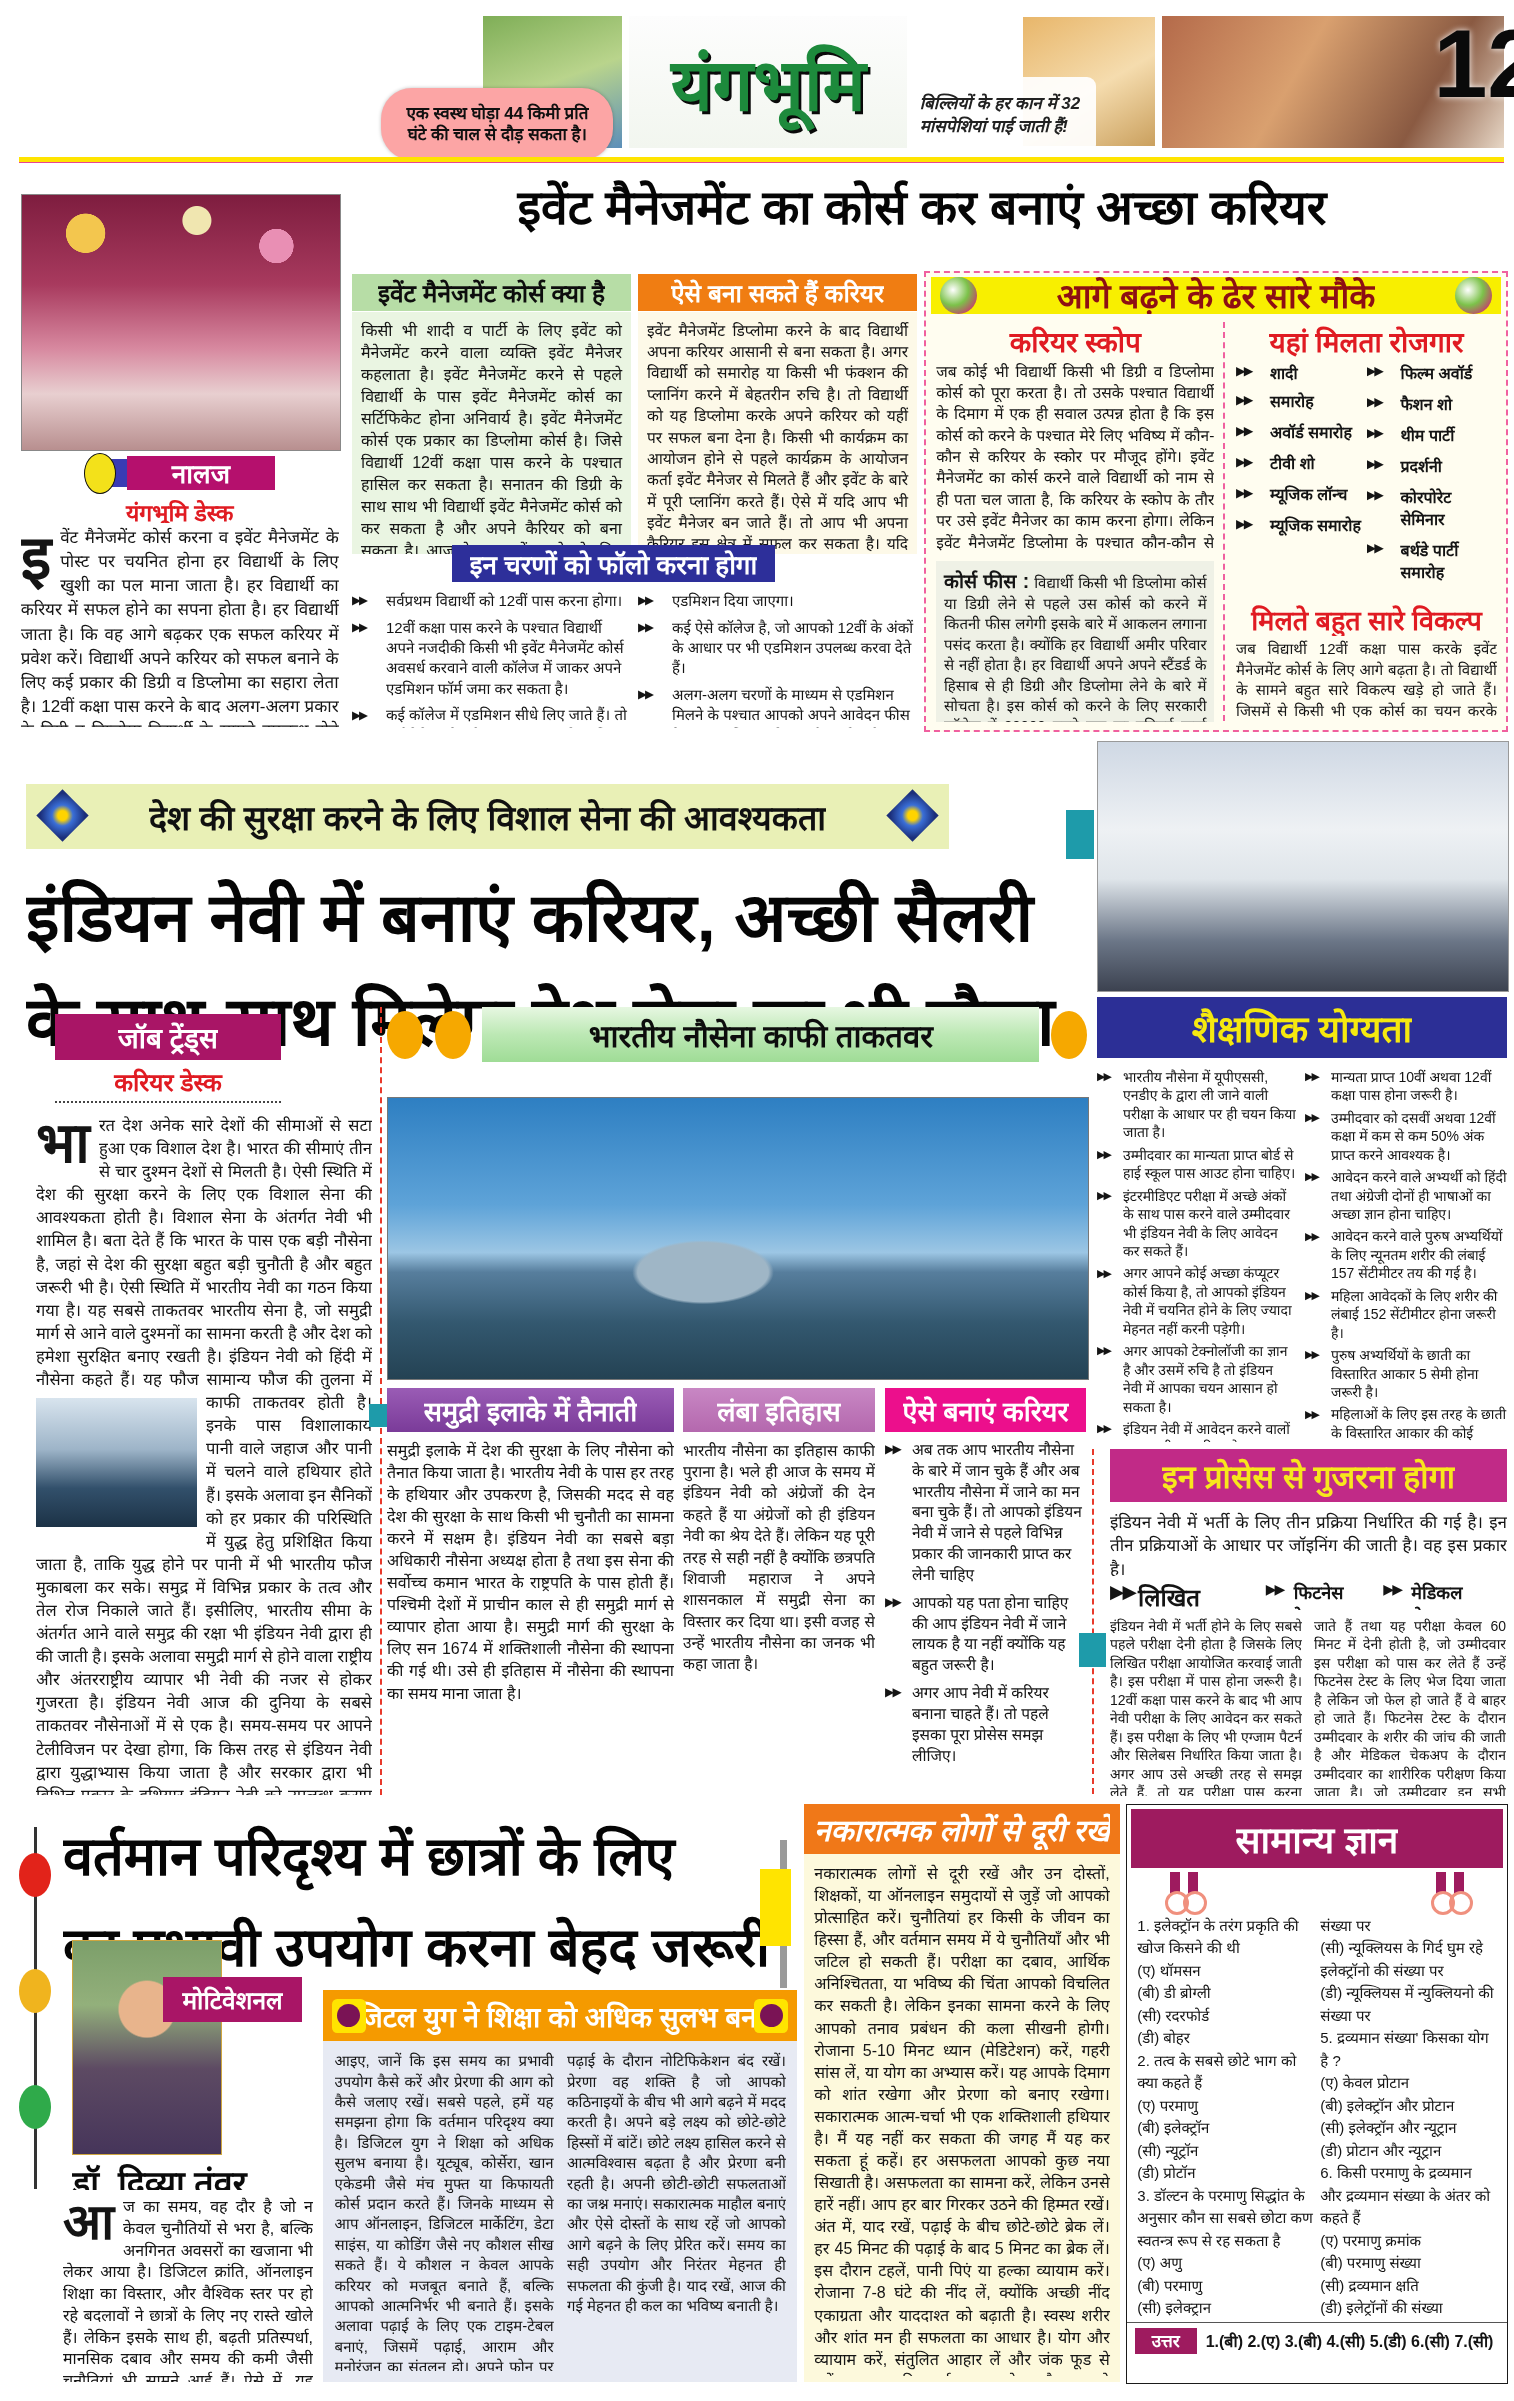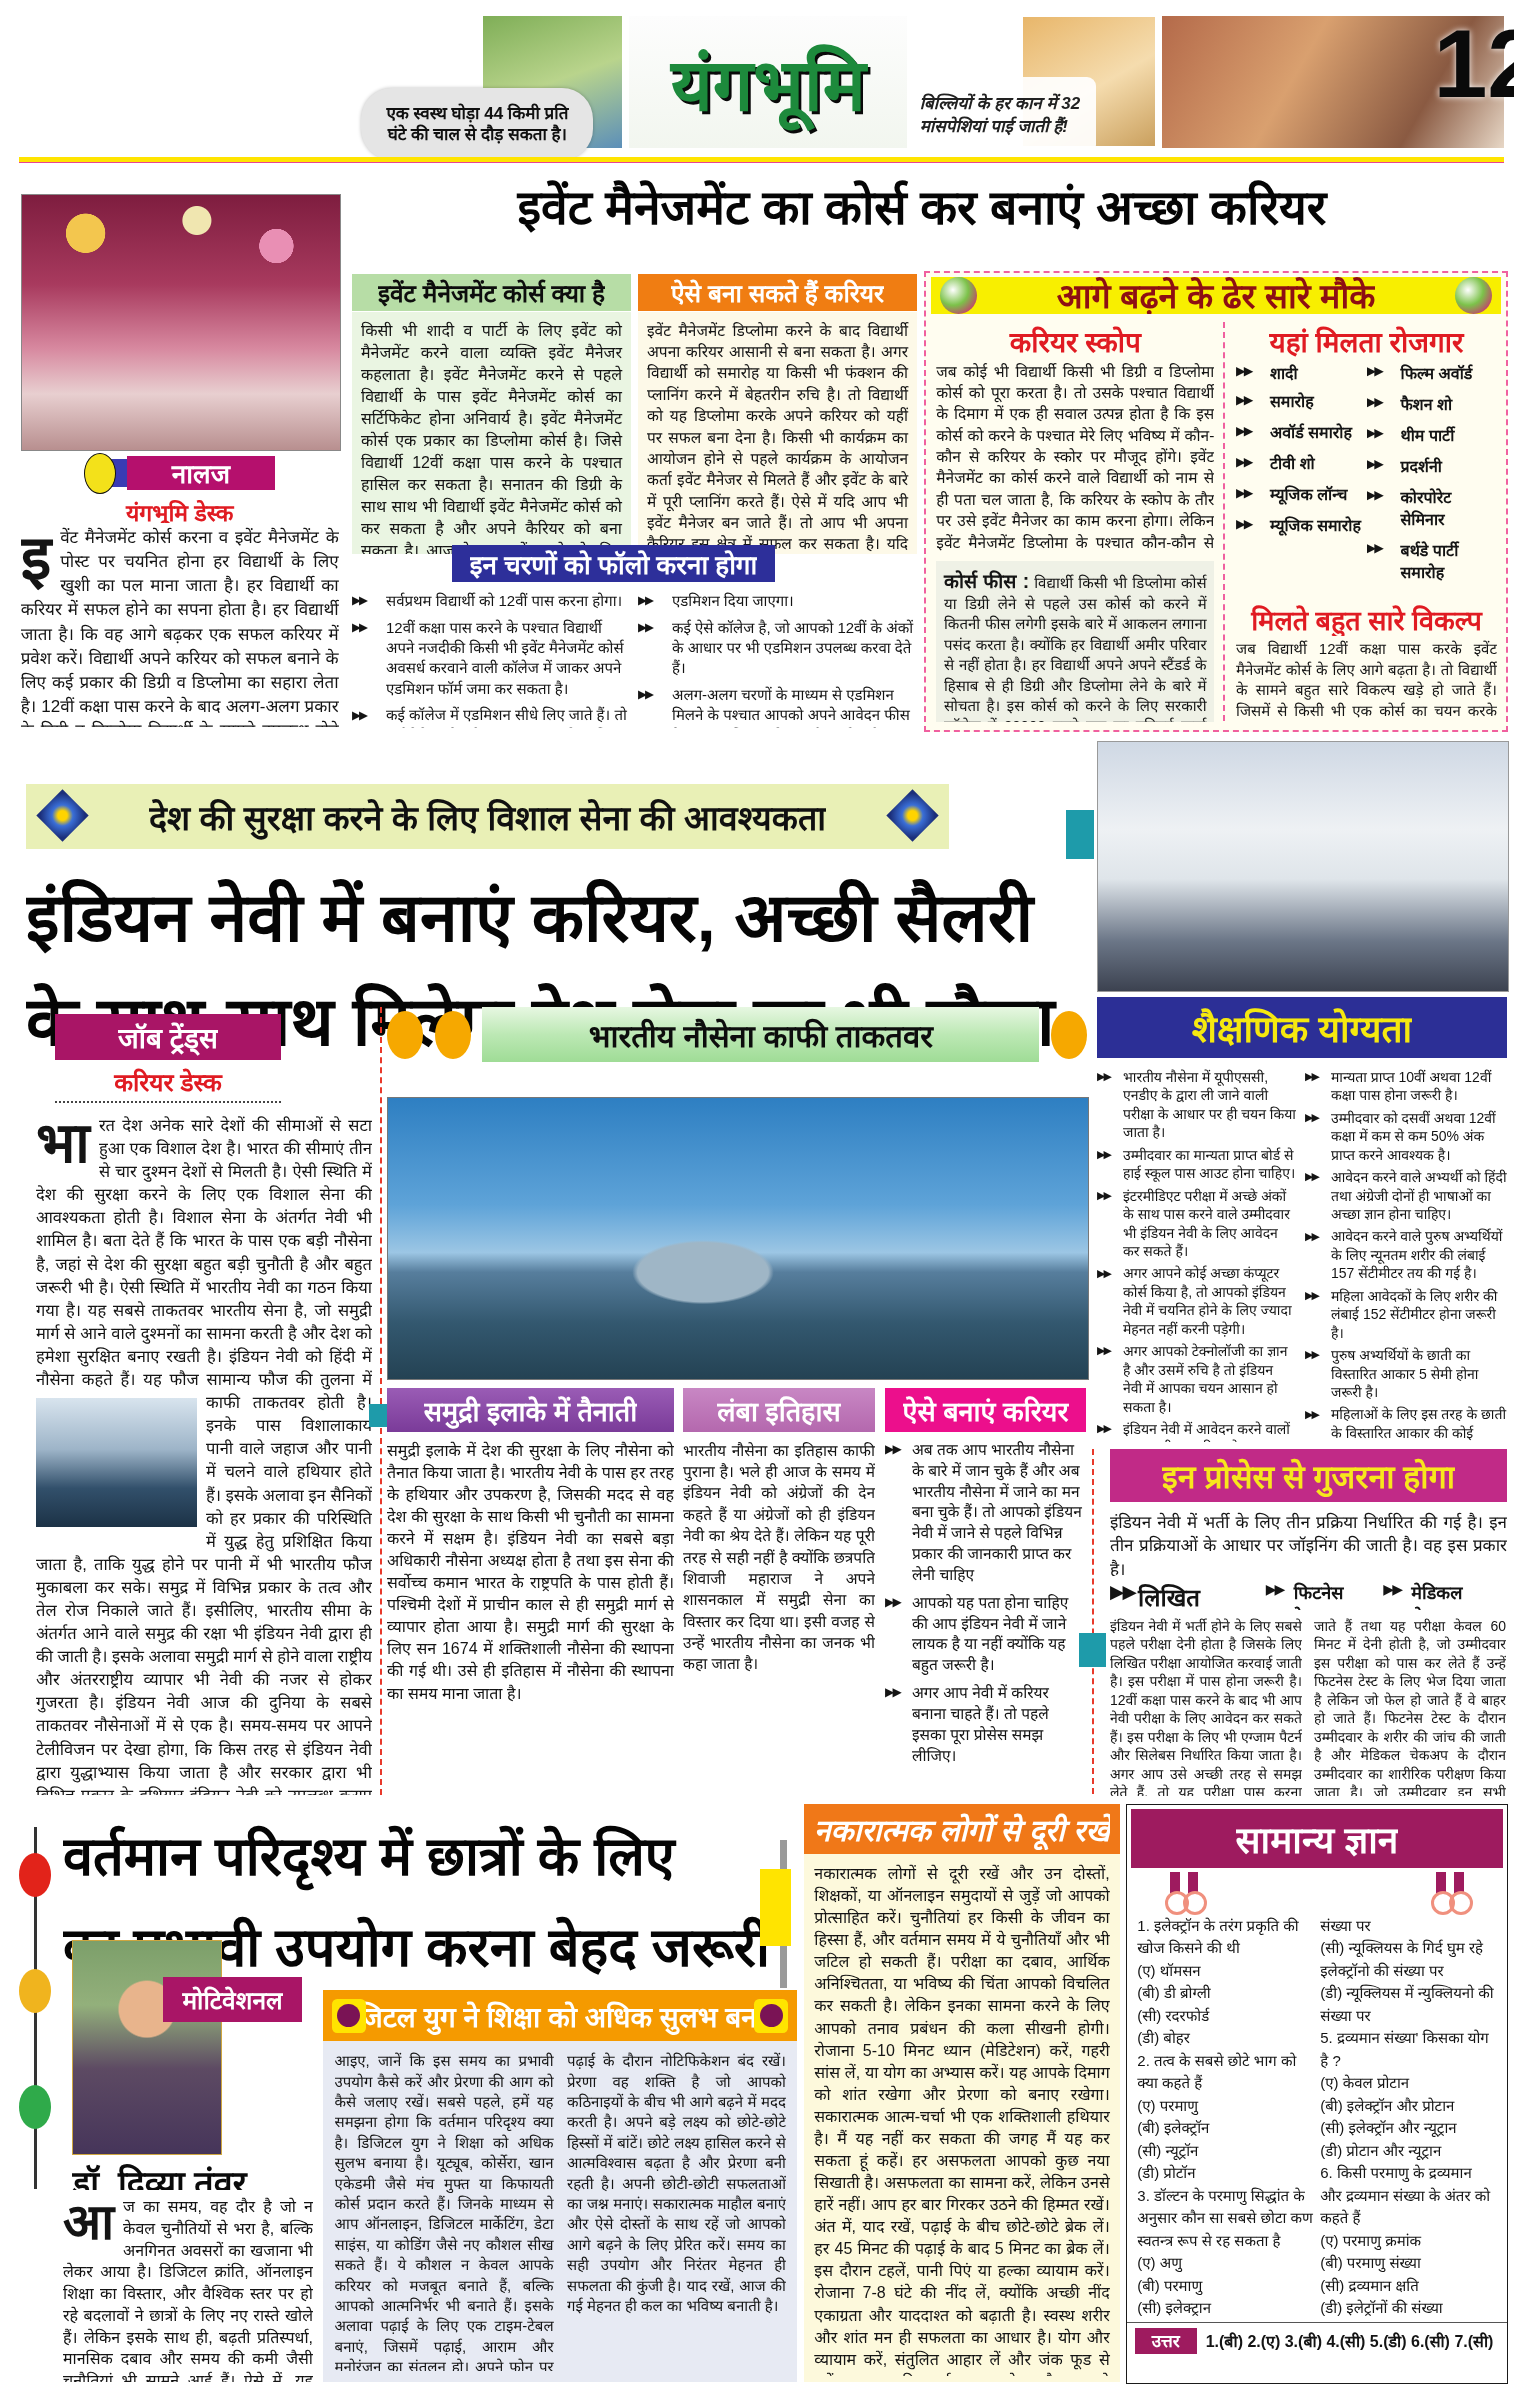--- a/index.html
+++ b/index.html
@@ -22,21 +22,21 @@
   .diamond{width:37px;height:37px;transform:rotate(45deg);background:radial-gradient(circle at 50% 50%,#ffd400 0 18%,#3a6fd8 40%,#1b2e7a 85%);}
   .sphere{width:37px;height:37px;border-radius:50%;background:radial-gradient(circle at 35% 35%,#fff,#7cc24a 45%,#d81b77 90%);}
   .ringtab{width:10.3px;height:22px;background:#9e1b5f;display:inline-block;margin:0 3.9px;position:relative;}
   .ringtab::after{content:"";position:absolute;left:-5.2px;top:19.4px;width:18px;height:18px;border:3.9px solid #f0907e;border-radius:50%;}
 </style>
 </head>
 <body>
 
 <div class="abs" style="left:19.4px;top:16px;width:1485px;height:132px;">
   <div class="abs photo" style="left:464px;top:0;width:139px;height:132px;background:linear-gradient(160deg,#7fae57,#b9d48c 50%,#5c8fb9);"></div>
-  <div class="abs ctr" style="left:342px;top:72px;width:232px;height:72px;background:#e5e5e5;border-radius:31px;display:flex;align-items:center;justify-content:center;box-shadow:0 0 3.9px rgba(0,0,0,.25);">
+  <div class="abs ctr" style="left:362px;top:72px;width:232px;height:72px;background:#fca5a5;border-radius:31px;display:flex;align-items:center;justify-content:center;box-shadow:0 0 3.9px rgba(0,0,0,.25);">
     <div class="tx b" style="font-size:17px;line-height:1.25;padding:0 14px;color:#101010;">एक स्वस्थ घोड़ा 44 किमी प्रति घंटे की चाल से दौड़ सकता है।</div>
   </div>
   <div class="abs ctr" style="left:610px;top:0;width:278px;height:132px;background:linear-gradient(180deg,#fdfdfd,#f2f6ef);display:flex;align-items:center;justify-content:center;">
     <div style="font-size:72px;font-weight:bold;color:#1d8a3c;text-shadow:2.6px 2.6px 0 #0a0a0a;">यंगभूमि</div>
   </div>
   <div class="abs photo" style="left:1004px;top:1.3px;width:132px;height:129px;background:linear-gradient(150deg,#e8b66a,#f5dcae 55%,#caa05e);"></div>
   <div class="abs" style="left:890px;top:61px;width:187px;height:77px;background:rgba(255,255,255,.92);border-radius:9px;display:flex;align-items:center;z-index:2;">
     <div class="tx b" style="font-size:17px;font-style:italic;line-height:1.3;padding:0 10.3px;color:#222;">बिल्लियों के हर कान में 32 मांसपेशियां पाई जाती हैं!</div>
   </div>
   <div class="abs" style="left:1143px;top:0;width:342px;height:132px;background:linear-gradient(120deg,#b46a4a,#d9a06f 40%,#8a5a42 75%,#e7d7c6);"></div>

